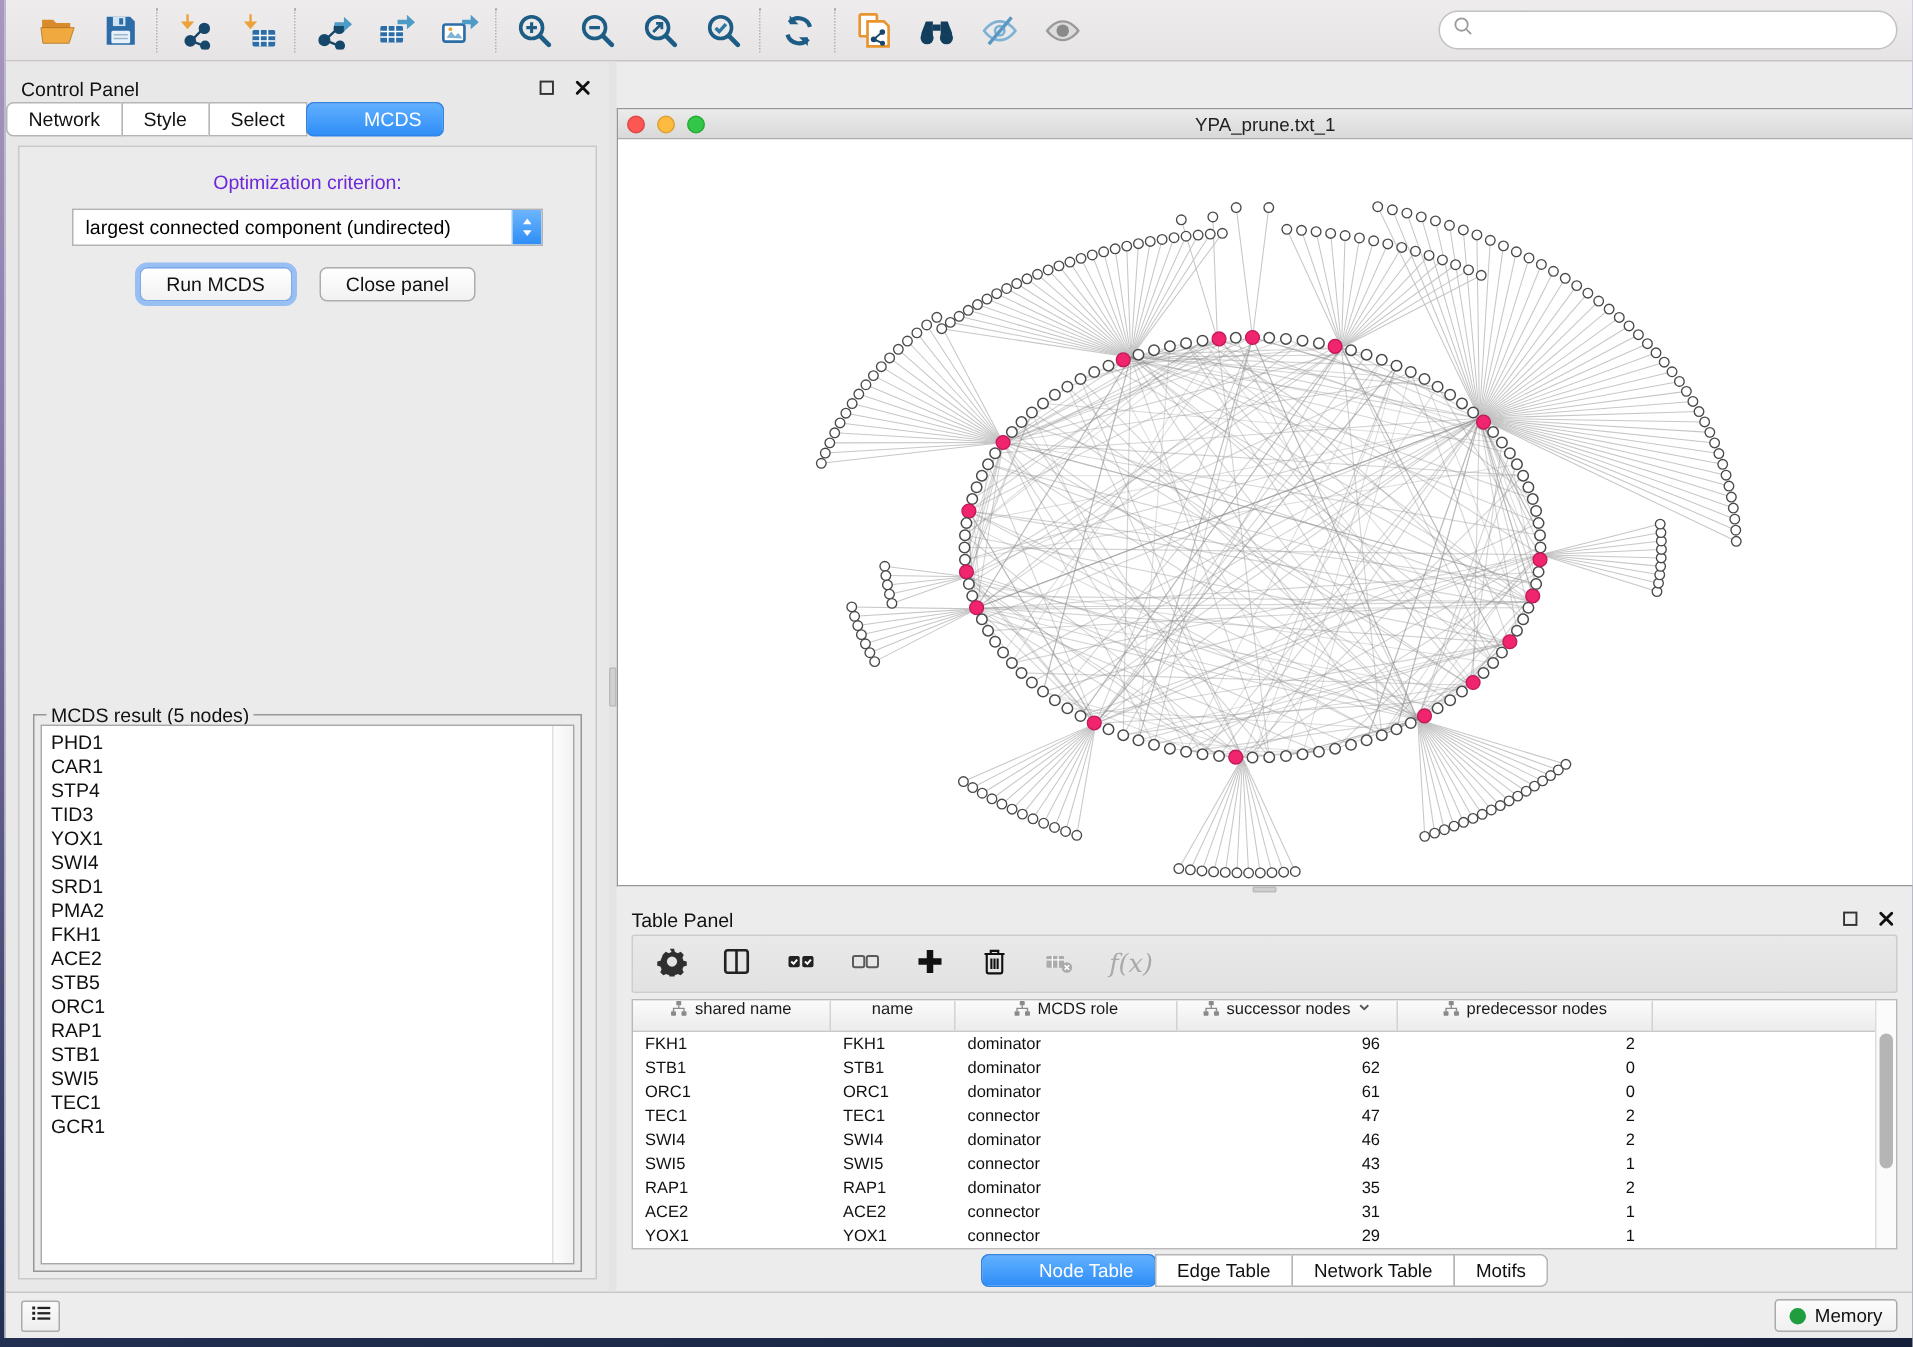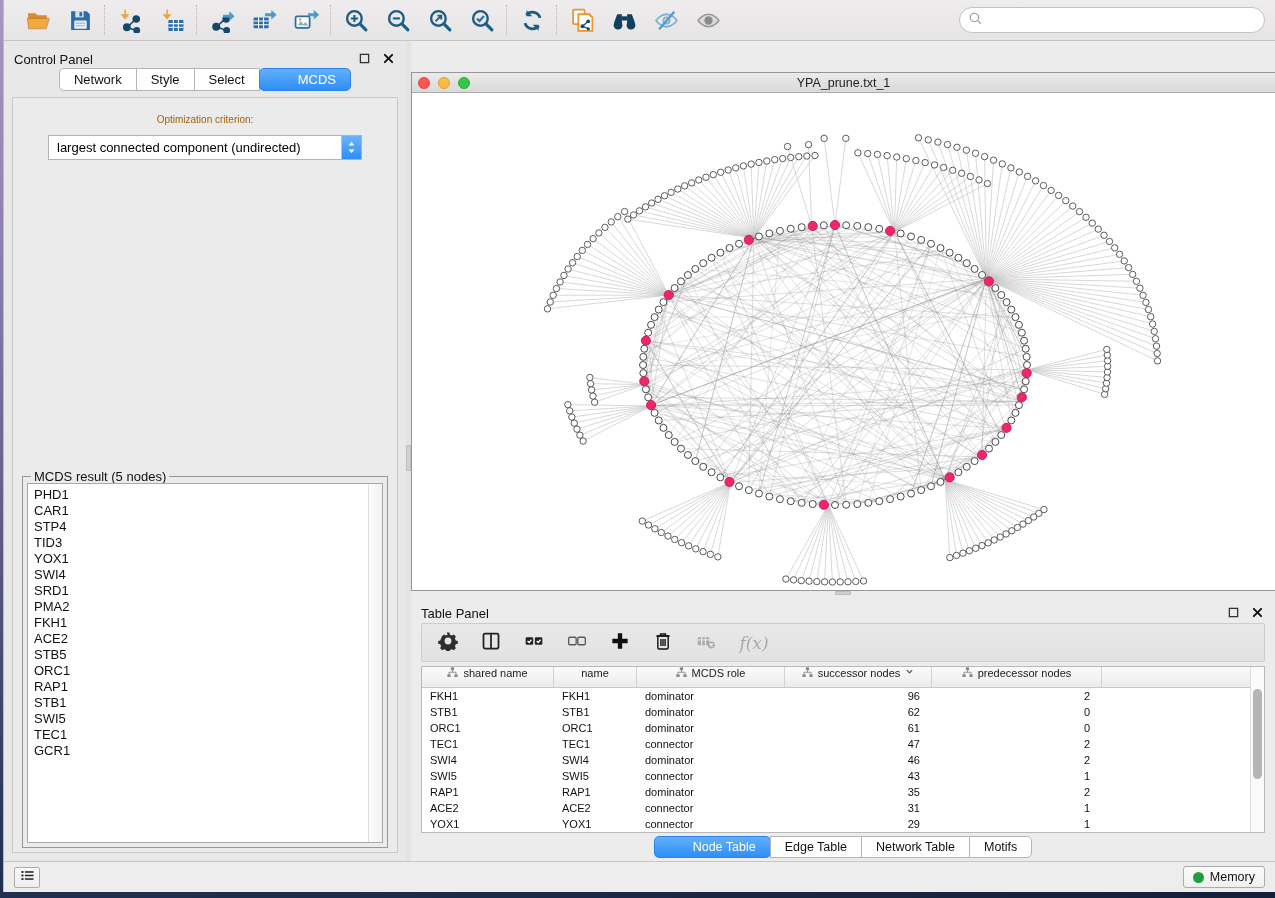--- a/index.html
+++ b/index.html
@@ -20,28 +20,28 @@
   .searchbox svg{width:15px;height:15px;flex:none;}
   .searchbox input{border:none;outline:none;flex:1;font-size:12px;font-family:"Liberation Sans",sans-serif;background:transparent;}
   
   .main{flex:1;display:flex;min-height:0;}
   
   .cpanel{width:402px;flex:none;background:#e9e8e8;display:flex;flex-direction:column;min-height:0;}
   .panel-head{height:26px;display:flex;align-items:flex-end;padding:0 10px;font-size:13px;color:#111;flex:none;}
   .panel-head .ph-title{flex:1;}
   .ph-btn{width:16px;height:16px;border:none;background:transparent;padding:0;display:flex;align-items:center;justify-content:center;cursor:pointer;margin-left:8px;}
   .ph-btn svg{width:11px;height:11px;}
-  .seg-row{display:flex;justify-content:center;flex:none;margin:1px 0 0;}
+  .seg-row{display:flex;flex:none;margin:1px 0 0;}
   .seg{display:flex;}
   .seg .seg-btn{font-size:13px;padding:3px 14px;background:#fff;border:1px solid #b5b5b5;margin-left:-1px;color:#111;cursor:pointer;font-family:"Liberation Sans",sans-serif;}
   .seg .seg-btn:first-child{border-top-left-radius:5px;border-bottom-left-radius:5px;margin-left:0;}
   .seg .seg-btn:last-child{border-top-right-radius:5px;border-bottom-right-radius:5px;}
   .seg .seg-btn.active{background:linear-gradient(#61b0fe,#2f8ef7);color:#fff;border-color:#2f84e8;border-radius:5px;padding-left:38px;}
   .cp-content{flex:1;margin:6px 8px 8px;background:#ebebeb;border:1px solid #c9c9c9;display:flex;flex-direction:column;align-items:center;padding-top:16px;min-height:0;}
-  .opt-label{font-size:10px;color:#a16207;}
+  .opt-label{font-size:13px;color:#6d28d9;}
   .criterion{margin-top:10px;width:312px;height:23px;background:#fff;border:1px solid #b3b3b3;border-radius:0;display:flex;align-items:center;cursor:pointer;overflow:hidden;gap:10px;}
   .criterion .crit-text{flex:1;font-size:13px;padding:0 8px;white-space:nowrap;}
   .criterion .stepper{width:19px;height:23px;background:linear-gradient(#6cb5fe,#2e8df6);display:flex;align-items:center;justify-content:center;border-left:1px solid #9ec7f2;}
   .criterion .stepper svg{width:9px;height:15px;}
   .btn-row{margin-top:14px;display:flex;gap:18px;}
   .mac-btn{font-size:13px;font-family:"Liberation Sans",sans-serif;padding:3px 17px;background:linear-gradient(#ffffff,#f2f2f2);border:1px solid #adadad;border-radius:5px;color:#111;cursor:pointer;}
   .mac-btn.focused{box-shadow:0 0 0 3px rgba(106,167,247,.65);border-color:#7aa9e8;}
   .result-box{margin-top:auto;width:calc(100% - 18px);height:372px;border:1px solid #979797;margin-bottom:4px;position:relative;background:#ebebeb;flex:none;box-sizing:border-box;}
   .result-legend{position:absolute;top:-8px;left:8px;background:#ebebeb;font-size:13px;padding:0 3px;color:#111;}
   .result-list{position:absolute;left:4px;right:4px;top:6px;bottom:4px;background:#fff;border:1px solid #a8a8a8;overflow:hidden;display:flex;}
@@ -319,20 +319,24 @@
       <div class="cp-content">
         <div class="opt-label">Optimization criterion:</div>
         <div class="criterion">
           <span class="crit-text">largest connected component (undirected)</span>
           <span class="stepper">
               <svg viewBox="0 0 10 16" fill="#fff">
                 <path d="M5 1.5l3.2 4.3H1.8z"></path>
                 <path d="M5 14.5l-3.2-4.3h6.4z"></path>
               </svg>
             </span>
+        </div>
+        <div class="btn-row">
+          <button class="mac-btn focused">Run MCDS</button>
+          <button class="mac-btn">Close panel</button>
         </div>
         <div class="result-box">
           <span class="result-legend">MCDS result (5 nodes)</span>
           <div class="result-list">
             <div class="result-items" id="result-items">
                 <div>PHD1</div>
                 <div>CAR1</div>
                 <div>STP4</div>
                 <div>TID3</div>
                 <div>YOX1</div>

